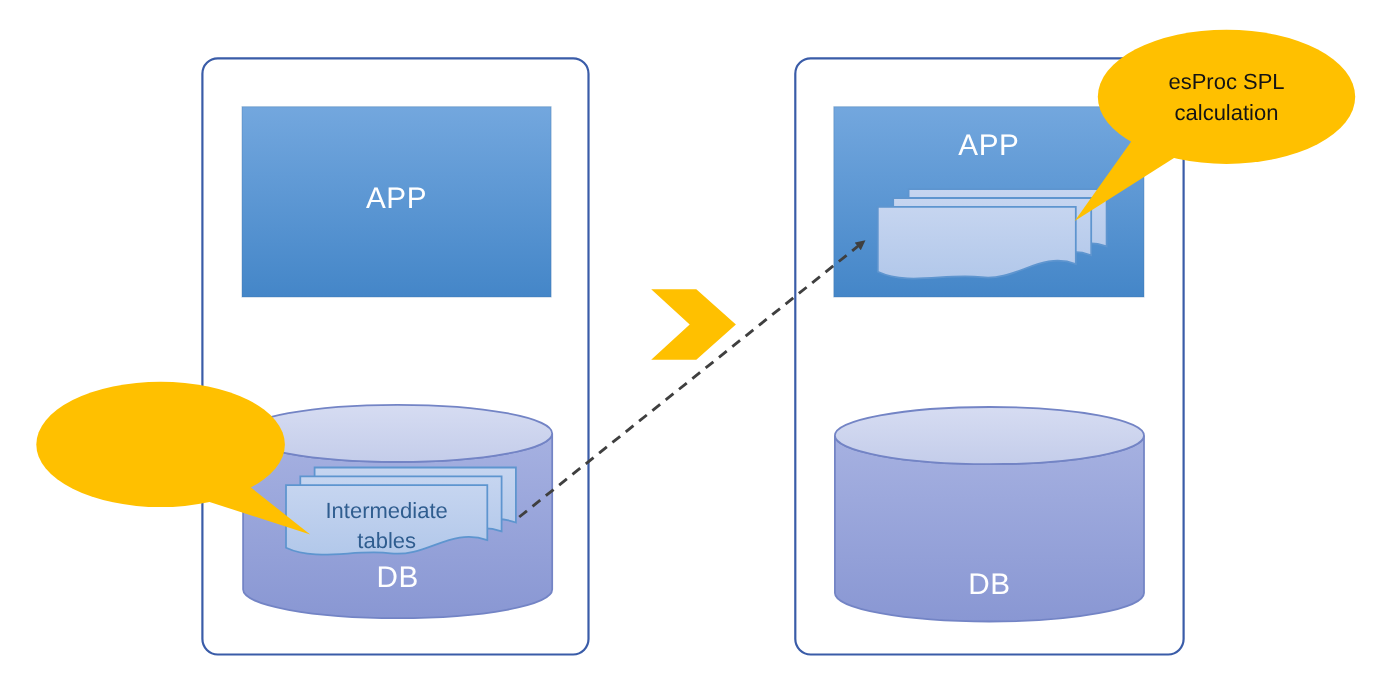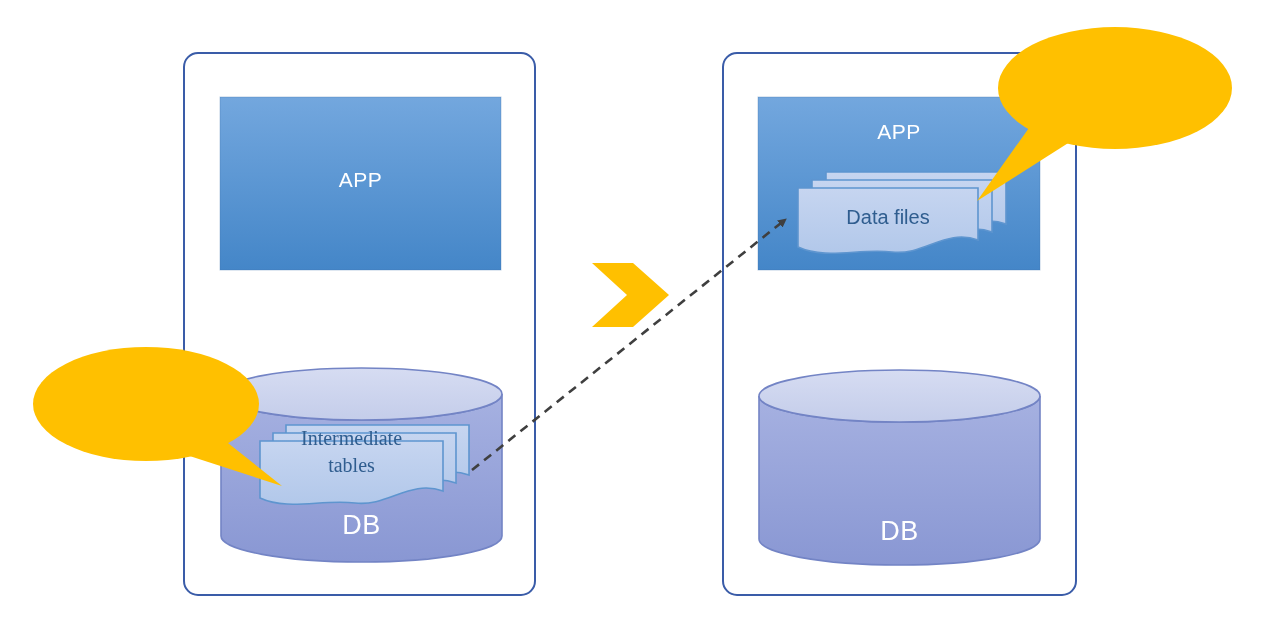--- a/index.html
+++ b/index.html
@@ -11,21 +11,21 @@
     font-family:"Liberation Sans", sans-serif;
   }
   #shapes{position:absolute;left:0;top:0;}
   .lbl{
     position:absolute;
     display:flex;align-items:center;justify-content:center;
     text-align:center;
     pointer-events:none;
     white-space:normal;
   }
-  .lbl-app{color:#ffffff;font-size:21px;letter-spacing:0.5px;}
+  .lbl-app{color:#ffffff;font-size:27px;letter-spacing:0.5px;}
   .lbl-db{color:#ffffff;font-size:27px;letter-spacing:0.5px;text-align:center;}
   .lbl-doc{color:#2F5D8F;font-size:20px;line-height:1.35;}
   .lbl-callout{color:#141414;font-size:20px;line-height:1.4;}
 </style>
 </head>
 <body>
 
 <div id="canvas">
 
   <svg id="shapes" width="1271" height="619" viewBox="0 0 1271 619">
@@ -97,19 +97,19 @@
   </svg>
 
   <div class="lbl lbl-app" style="left:220px;top:97px;width:281px;height:166px;">APP</div>
 
   <div class="lbl lbl-app" style="left:758px;top:112px;width:282px;height:40px;">APP</div>
 
   <div class="lbl lbl-db" style="left:221px;top:505px;width:281px;height:40px;">DB</div>
 
   <div class="lbl lbl-db" style="left:759px;top:511px;width:281px;height:40px;">DB</div>
 
-  <div class="lbl lbl-doc" style="left:281px;top:423px;width:141px;height:58px;font-family:Liberation Serif, serif;">Intermediate tables</div>
-
-  <div class="lbl lbl-doc" style="left:800px;top:191px;width:176px;height:52px;">Data files</div>
+  <div class="lbl lbl-doc" style="left:281px;top:450px;width:141px;height:58px;">Intermediate tables</div>
 
 
+
+  <div class="lbl lbl-callout" style="left:1048px;top:57px;width:134px;height:64px;">esProc SPL calculation</div>
 
 </div>
 
 </body></html>

